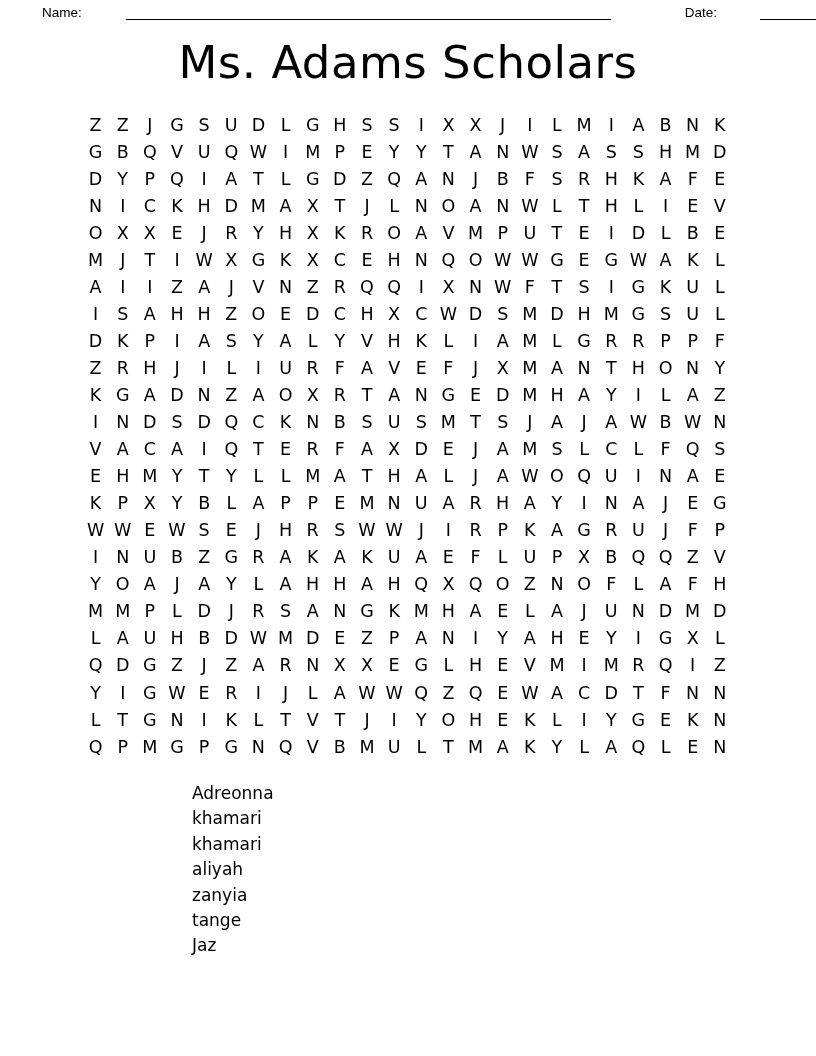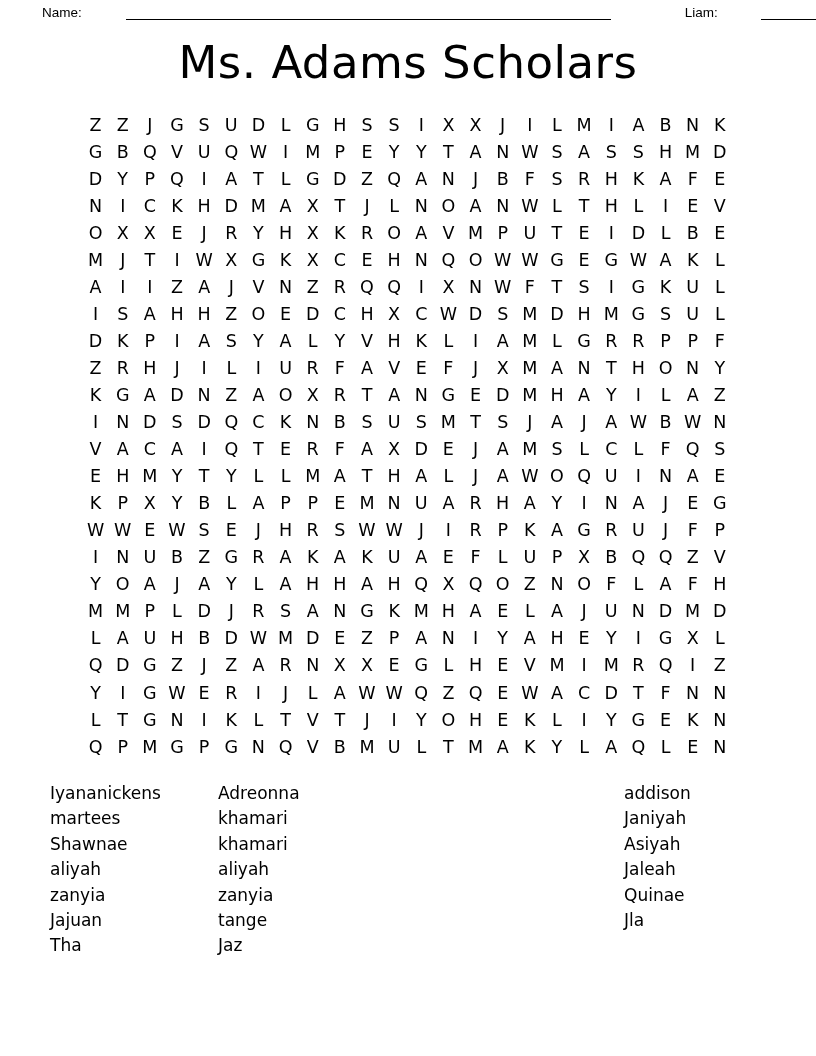--- a/index.html
+++ b/index.html
@@ -86,33 +86,33 @@
     position: absolute;
     top: 0;
   }
   .word-col .word {
     font-size: 17px;
     line-height: 25.4px;
     white-space: nowrap;
     font-family: "DejaVu Sans", sans-serif;
   }
   .word-col-0 { left: 50px;  }
-  .word-col-1 { left: 192px; margin-left: 26px; }
+  .word-col-1 { left: 192px; }
   .word-col-2 { left: 336px; }
   .word-col-3 { left: 474px; }
   .word-col-4 { left: 624px; }
 </style>
 </head>
 <body>
 
 <div class="header-row">
   <span class="hdr-label">Name:</span>
   <span class="blank-line name-line"></span>
   <span class="date-gap"></span>
-  <span class="hdr-label">Liam:</span>
+  <span class="hdr-label">Date:</span>
   <span class="blank-line date-line"></span>
 </div>
 
 <div class="title">Ms. Adams Scholars</div>
 
 <div class="grid" id="grid">
     <div class="cell">Z</div>
     <div class="cell">Z</div>
     <div class="cell">J</div>
     <div class="cell">G</div>
@@ -684,39 +684,22 @@
     <div class="cell">Y</div>
     <div class="cell">L</div>
     <div class="cell">A</div>
     <div class="cell">Q</div>
     <div class="cell">L</div>
     <div class="cell">E</div>
     <div class="cell">N</div>
   </div>
 
 <div class="word-list" id="word-list">
-    <div class="word-col word-col-0">
-      <div class="word">Iyananickens</div>
-      <div class="word">martees</div>
-      <div class="word">Shawnae</div>
-      <div class="word">aliyah</div>
-      <div class="word">zanyia</div>
-      <div class="word">Jajuan</div>
-      <div class="word">Tha</div>
-    </div>
     <div class="word-col word-col-1">
       <div class="word">Adreonna</div>
       <div class="word">khamari</div>
       <div class="word">khamari</div>
       <div class="word">aliyah</div>
       <div class="word">zanyia</div>
       <div class="word">tange</div>
       <div class="word">Jaz</div>
     </div>
-    <div class="word-col word-col-4">
-      <div class="word">addison</div>
-      <div class="word">Janiyah</div>
-      <div class="word">Asiyah</div>
-      <div class="word">Jaleah</div>
-      <div class="word">Quinae</div>
-      <div class="word">Jla</div>
-    </div>
   </div>
 
 </body></html>

